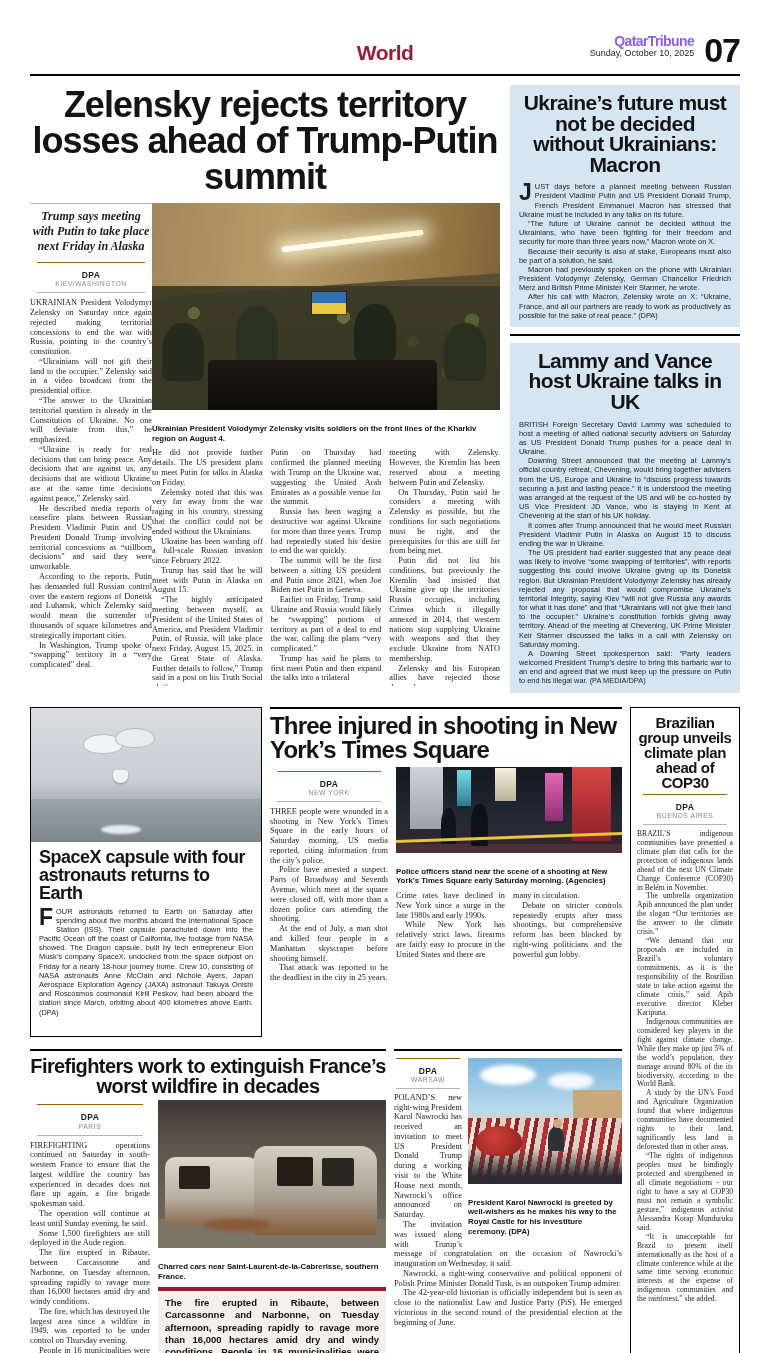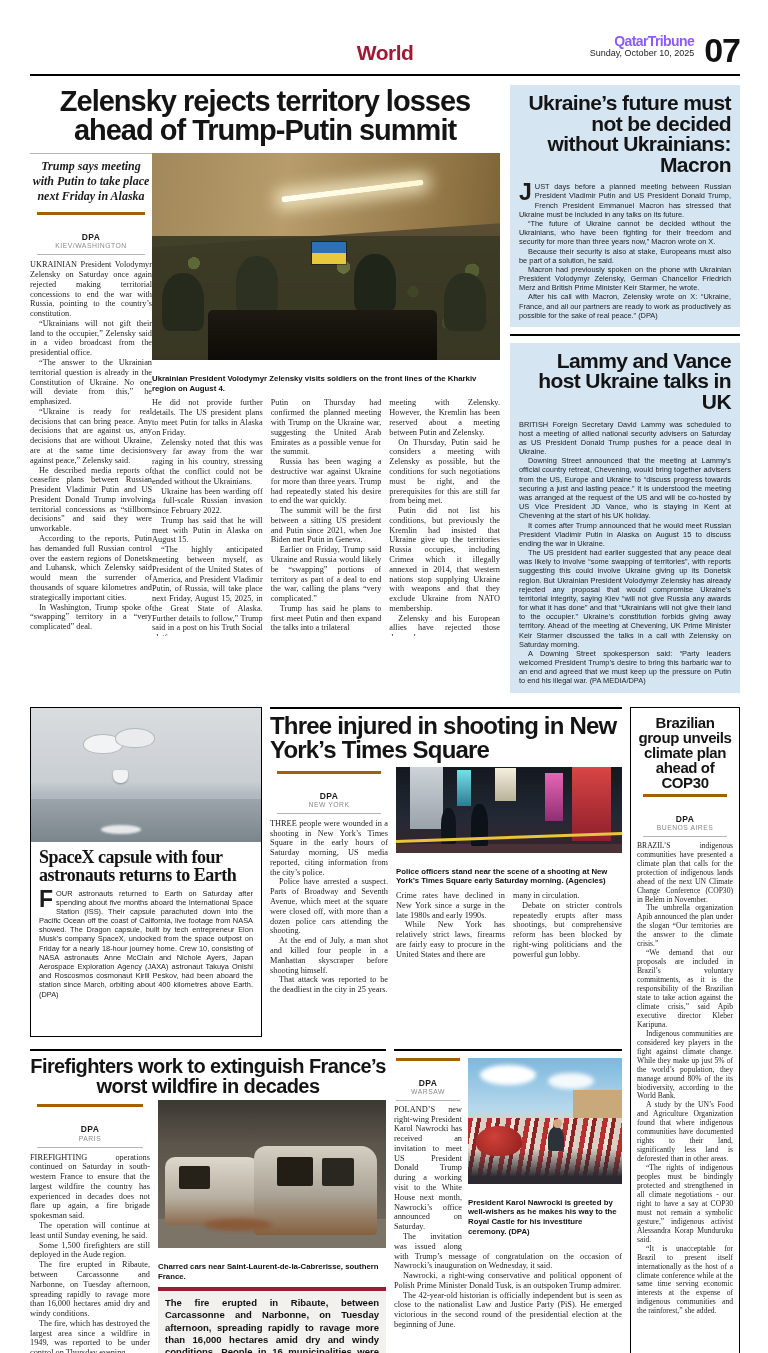--- a/index.html
+++ b/index.html
@@ -21,29 +21,29 @@
   .pageno { font:800 34px/0.95 "Liberation Sans", sans-serif; color:#111; letter-spacing:-1px; }
   
   h1,h2 { font-family:"Liberation Sans", sans-serif; color:#141414; font-weight:700; }
   .body p { font-size:8.3px; line-height:1.18; text-align:justify; }
   .body p + p { text-indent:9px; }
   .body.sans p { font-family:"Liberation Sans", sans-serif; font-size:7.4px; line-height:1.24; }
   .dropcap p:first-child::first-letter {
     float:left; font-size:23px; line-height:19px; font-weight:bold; padding:1px 3px 0 0;
   }
   .byline { text-align:center; margin:4px auto 5px; padding-bottom:3px; border-bottom:1px solid #b5b5b5; width:88%; }
-  .byline .agency { font:bold 8.5px/1.1 "Liberation Sans", sans-serif; letter-spacing:.4px; border-top:3px solid #a16207; padding-top:18px; }
+  .byline .agency { font:bold 8.5px/1.1 "Liberation Sans", sans-serif; letter-spacing:.4px; border-top:1px solid #a16207; padding-top:8px; }
   .byline .dateline { font:6.8px/1.3 "Liberation Sans", sans-serif; color:#8a8a8a; letter-spacing:.5px; }
   .caption { font:bold 7.8px/1.25 "Liberation Sans", sans-serif; color:#111; margin:14px 0 5px; }
   .photo { position:relative; overflow:hidden; background:#777; }
   .photo div { position:absolute; }
   
   .top { display:flex; gap:10px; margin-top:9px; }
   .main-article { width:470px; }
-  .main-article h1 { font-size:29px; line-height:1.0; letter-spacing:-1px; text-align:center; margin:2px 0 8px; }
+  .main-article h1 { font-size:36px; line-height:1.0; letter-spacing:-1px; text-align:center; margin:2px 0 8px; }
   .main-flex { display:flex; }
   .lead-col { width:122px; border-top:1px solid #b5b5b5; }
   .subhead { font:bold italic 12px/1.25 "Liberation Serif", serif; text-align:center; padding:5px 2px 4px; }
   .main-right { flex:1; }
   .photo-zelensky { height:207px; background:linear-gradient(180deg,#6e6148 0%,#55492f 45%,#3a3322 70%,#241f14 100%); }
   .pz-ceiling { left:-8%; top:-26px; width:118%; height:52%; transform:rotate(-4deg);
     background:linear-gradient(100deg,#9c8457,#b89c6b 40%,#8f7342 80%,#6f5a33); }
   .pz-light { left:37%; top:17%; width:41%; height:6px; border-radius:3px; transform:rotate(-7deg);
     background:linear-gradient(90deg,#fffef2,#fff7d0); box-shadow:0 0 16px 7px rgba(255,248,214,.75); }
   .pz-wall { left:0; top:40%; width:100%; height:60%; background:
@@ -59,37 +59,37 @@
   .pz-table { left:16%; bottom:0; width:66%; height:24%; border-radius:5px 5px 0 0; background:linear-gradient(180deg,#1e1a12,#0d0b07); }
   .pz-fig { width:42px; height:58px; background:#252a1d; border-radius:46% 46% 18% 18%; }
   .pz-f1 { left:3%; bottom:14%; } .pz-f2 { left:24%; bottom:22%; background:#2c3122; }
   .pz-f3 { left:58%; bottom:23%; background:#20251a; } .pz-f4 { right:4%; bottom:14%; background:#2a2f20; }
   .cols3 { display:flex; gap:8px; height:238px; overflow:hidden; }
   .cols3 .col { flex:1; overflow:hidden; }
   .lead-col .col { height:392px; overflow:hidden; }
   
   .sidebar { width:230px; }
   .bluebox { background:#d5e5f2; padding:8px 9px 7px; }
-  .bluebox h2 { font-size:21px; line-height:0.98; letter-spacing:-0.6px; text-align:right; margin-bottom:7px; }
+  .bluebox h2 { font-size:21px; line-height:0.98; letter-spacing:-0.6px; text-align:center; margin-bottom:7px; }
   .sep-rule { border-top:2.5px solid #000; margin:7px 0; }
   
   .lower { display:flex; gap:8px; margin-top:14px; }
   .lower-left { width:592px; }
   .mid-row { display:flex; gap:8px; height:330px; }
   .bottom-row { display:flex; gap:8px; margin-top:12px; height:336px; }
   
   .spacex { width:232px; border:1px solid #000; overflow:hidden; }
   .photo-spacex { height:134px; background:linear-gradient(180deg,#d9dde0 0%,#c9ced3 55%,#b3bbc1 64%,#929ba2 100%); }
   .ps-sea { bottom:0; width:100%; height:32%; background:linear-gradient(180deg,#9aa4aa,#7b858c); }
   .ps-chute1 { left:52px; top:26px; width:40px; height:20px; border-radius:50% 50% 45% 45%; background:#f2f3f4; border:1px solid #b3b9bd; }
   .ps-chute2 { left:84px; top:20px; width:40px; height:20px; border-radius:50% 50% 45% 45%; background:#e9ebec; border:1px solid #b3b9bd; }
   .ps-capsule { left:82px; top:62px; width:15px; height:13px; background:#f0f2f3; border-radius:3px 3px 7px 7px; box-shadow:0 1px 2px rgba(0,0,0,.3); }
   .ps-splash { left:70px; bottom:8px; width:40px; height:9px; border-radius:50%; background:rgba(255,255,255,.8); filter:blur(1px); }
   .spacex-inner { padding:6px 8px; }
-  .spacex h2 { font-size:18px; line-height:1.0; letter-spacing:-0.5px; margin-bottom:5px;font-family:Liberation Serif, serif; }
+  .spacex h2 { font-size:18px; line-height:1.0; letter-spacing:-0.5px; margin-bottom:5px; }
   
   .times { width:352px; border-top:2.5px solid #000; padding-top:5px; }
   .times h2 { font-size:24px; line-height:1.0; letter-spacing:-0.8px; margin-bottom:5px; }
   .times-flex { display:flex; gap:8px; }
   .times-col1 { width:118px; }
   .times-right { flex:1; }
   .photo-times { height:86px; background:linear-gradient(180deg,#14181f,#232a36 60%,#39232b 100%); }
   .pt-bldg { left:6%; top:0; width:15%; height:72%; background:linear-gradient(#cdd3d8,#9aa2aa); }
   .pt-red { right:5%; top:0; width:17%; height:86%; background:linear-gradient(#d94545,#8e1f2a); }
   .pt-pink { right:26%; top:8%; width:8%; height:55%; background:linear-gradient(#e566b5,#8e2f74); }

